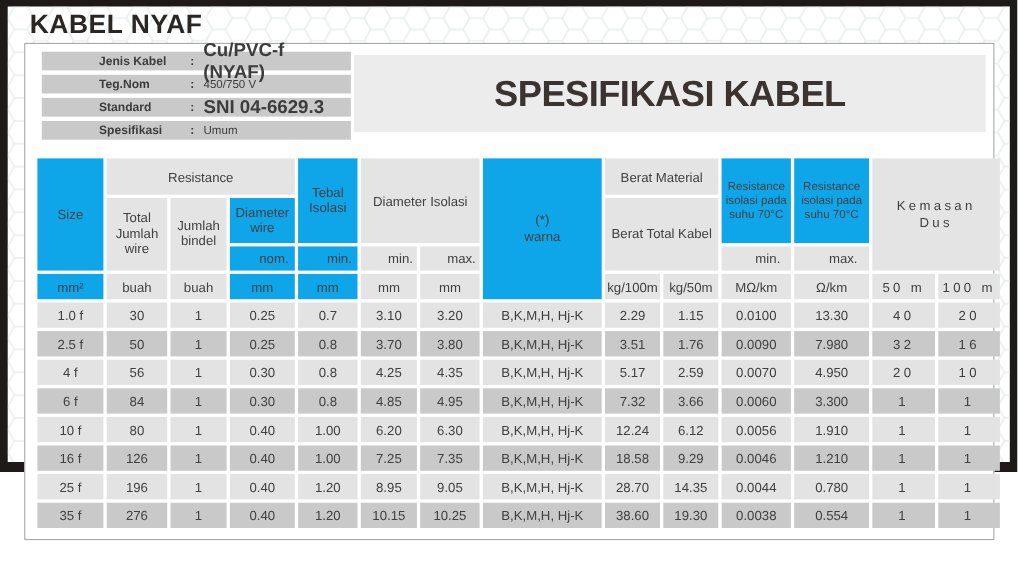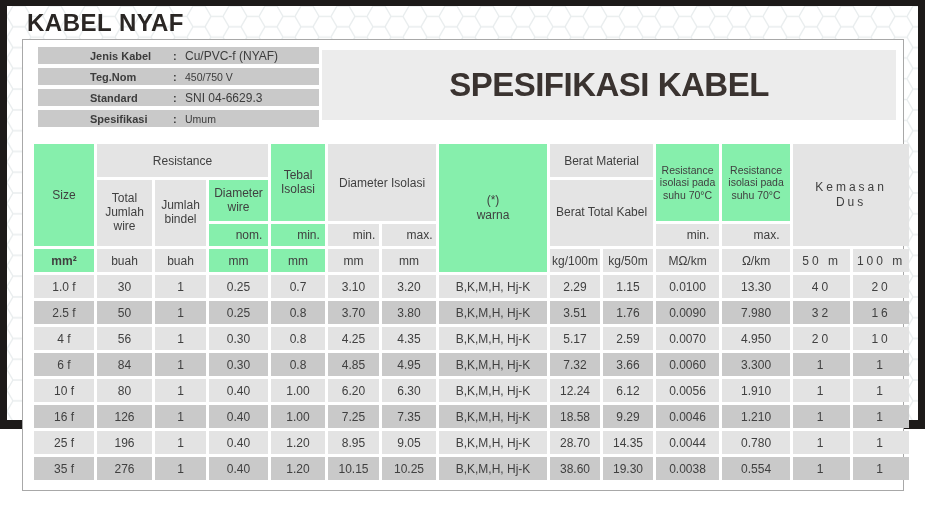--- a/index.html
+++ b/index.html
@@ -16,44 +16,44 @@
            background:#fff; border:1px solid #a8a8a8; z-index:1; }
 
   
   .info { position:absolute; left:15px; top:7px; width:281px; }
   .info-row { height:17px; margin-bottom:4px; background:#c9c9c9;
               display:flex; align-items:center; padding-left:12px;
               font-size:11px; color:#3c3c3c; }
   .info-row .lbl { font-weight:bold; width:83px;margin-left:40px; }
   .info-row .sep { font-weight:bold; width:12px; }
   .info-row .val { font-size:10.5px; }
-  .info-row .val.bv { font-weight:normal; font-size:12px; }
+  .info-row .val.bv { font-weight:bold; font-size:17px; }
 
   
   .banner { position:absolute; left:299px; top:10px; width:574px; height:70px;
             background:#ececec; display:flex; align-items:center; justify-content:center; }
   .banner h1 { font-size:33px; font-weight:900; color:#3a3330; letter-spacing:-.5px; }
 
   
   .table-wrap { position:absolute; left:8px; top:101px; right:8px; }
   table { width:100%; table-layout:fixed; border-collapse:separate; border-spacing:3px; }
   th, td { text-align:center; vertical-align:middle; font-weight:normal;
            color:#404040; font-size:12px; overflow:hidden; }
-  .dk { background:#86efac; }
+  .dk { background:#0ea5e9; }
   .lt { background:#e4e4e4; }
   tr.band-a > * { height:33px; }
   tr.band-b > * { height:41px; }
   tr.band-c > * { height:22px;padding-left:21px; }
   tr.band-d > * { height:23px; }
   tbody td { height:23px; background:#e3e3e3; }
   tbody tr:nth-child(even) td { background:#c9c9c9; }
   .pre { white-space:pre-line; line-height:1.25; }
   .res { font-size:10.5px; line-height:1.2; }
   .sp  { letter-spacing:3px; }
-  .b   { font-weight:bold; }
+  .b   { font-weight:normal; }
   th.wrap { line-height:1.15; }
 </style>
 </head>
 <body>
 
 <div class="frame">
 
   <svg class="hexbg" xmlns="http://www.w3.org/2000/svg">
     <defs>
       <pattern id="hex" width="36" height="20.78" patternUnits="userSpaceOnUse">

